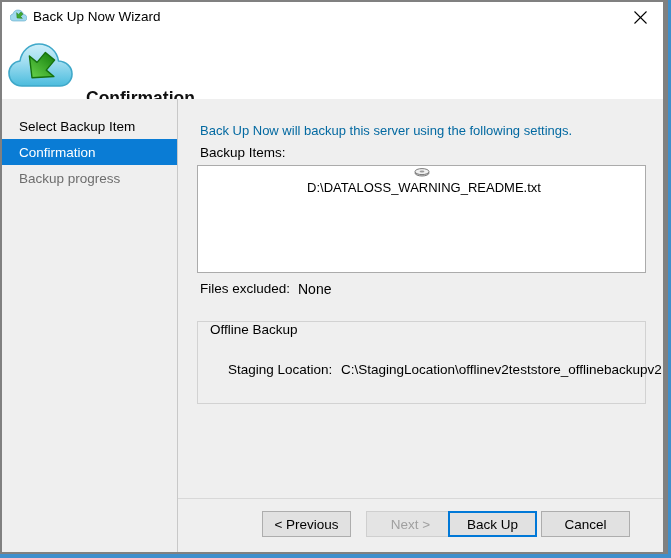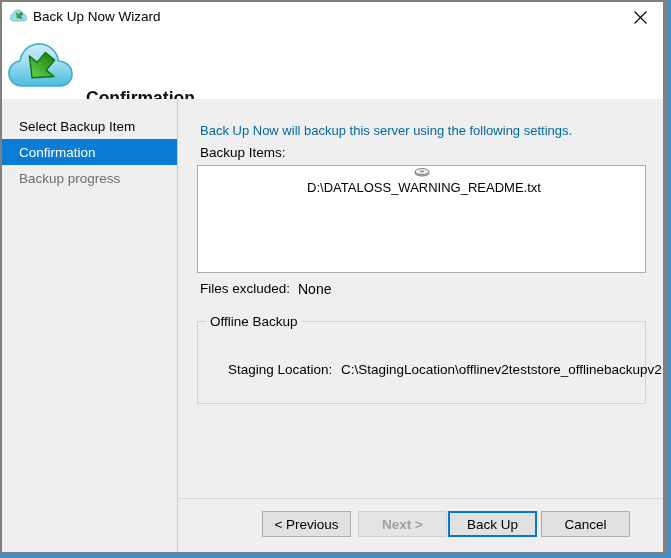--- a/index.html
+++ b/index.html
@@ -241,21 +241,21 @@
     left: 0;
     top: 7px;
     width: 449px;
     height: 83px;
     border: 1px solid #d2d2d2;
     box-sizing: border-box;
   }
   #offline-group-label {
     position: absolute;
     left: 9px;
-    top: 0;
+    top: 8px;
     padding: 0 4px;
     background: #efefef;
     font-size: 13.5px;
     color: #000000;
     white-space: nowrap;
   }
   #staging-label {
     position: absolute;
     left: 31px;
     top: 48px;
@@ -309,21 +309,21 @@
   .wiz-button.disabled {
     color: #a0a0a0;
     border-color: #cfcfcf;
     background: #e4e4e4;
   }
   .wiz-button.default {
     border: 2px solid #0078d7;
     background: #e1e1e1;
   }
   #btn-previous { left: 84px; }
-  #btn-next     { left: 180px; font-weight: bold; }
+  #btn-next     { left: 188px; }
   #btn-backup   { left: 270px; }
   #btn-cancel   { left: 363px; }
 </style>
 </head>
 <body>
 
 <div id="desktop">
 
   <div id="behind-blue-bottom"></div>
   <div id="behind-blue-right"></div>

